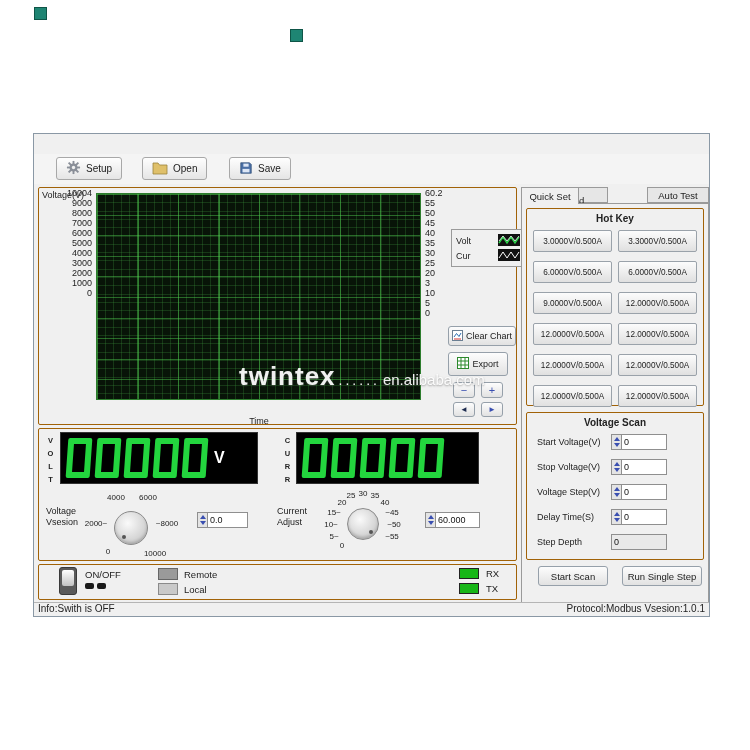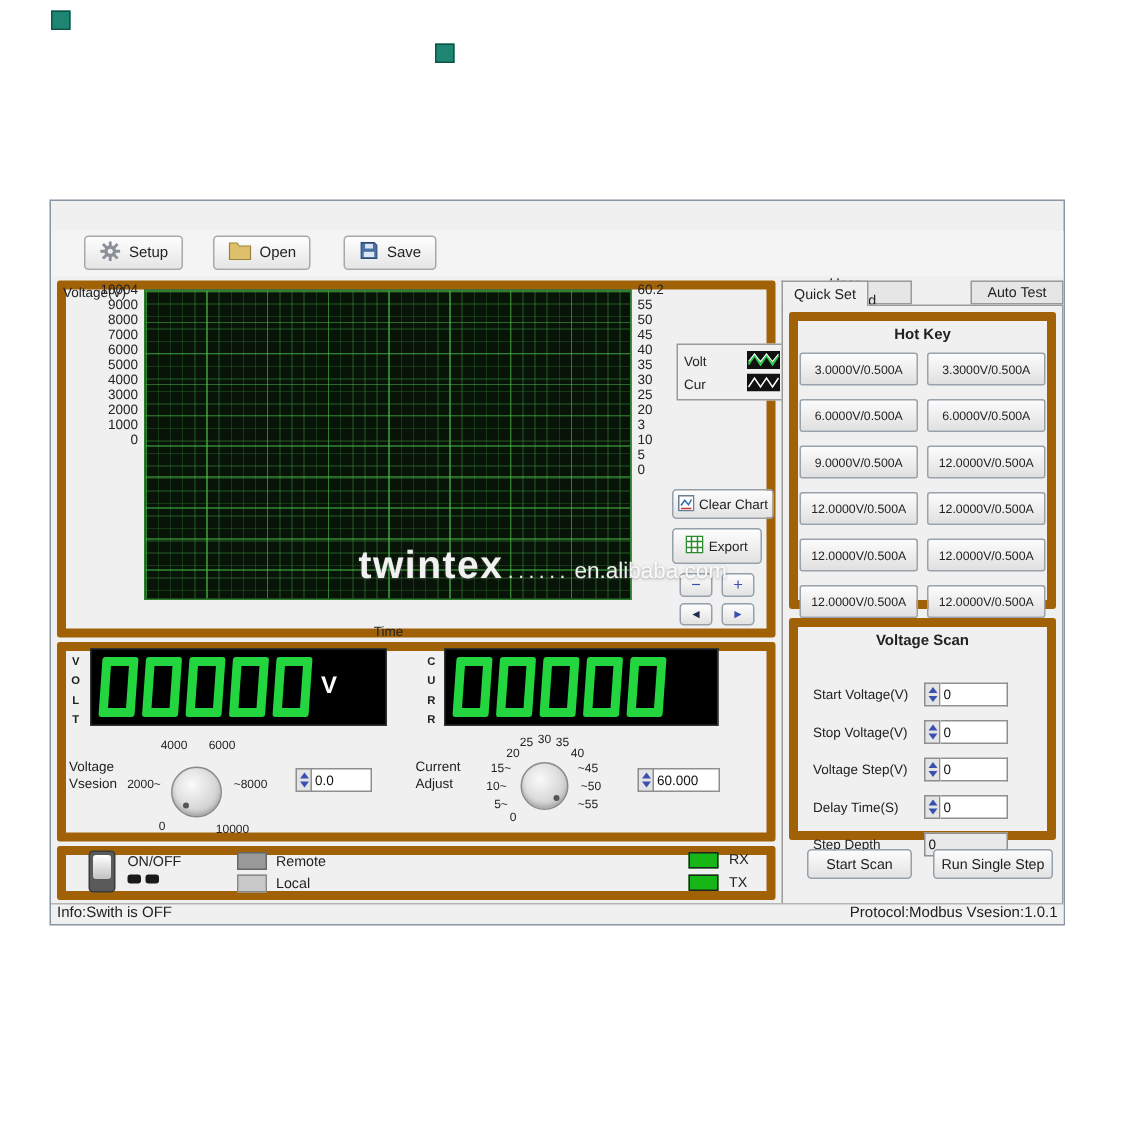--- a/index.html
+++ b/index.html
@@ -17,21 +17,21 @@
   .title{font-size:11px;margin-left:6px}
   .win-btn{position:absolute;top:0;height:19px;display:flex;align-items:center;justify-content:center;font-size:11px;color:#444;cursor:default}
 
   
   .toolbar{position:absolute;left:0;top:20px;right:0;height:30px;background:#f4f4f4;border-bottom:1px solid #d2d2d2}
   .tb-btn{position:absolute;top:3px;height:23px;display:flex;align-items:center;gap:5px;padding:0 9px;
           background:linear-gradient(#fefefe,#e5e5e5);border:1px solid #a8a8a8;border-radius:3px;font-size:10px;box-sizing:border-box}
 
   
   .content{position:absolute;left:0;top:50px;width:675px;height:418px;background:#f0f0f0}
-  .group{position:absolute;border:6px solid #a16207;border-radius:2px;box-sizing:border-box}
+  .group{position:absolute;border:1px solid #a16207;border-radius:2px;box-sizing:border-box}
 
   
   .plot{position:absolute;left:62px;top:9px;width:325px;height:207px;box-sizing:border-box;
         background-color:#081408;border:1px solid #2e7d2e;
         background-image:
           repeating-linear-gradient(to right, rgba(80,210,80,.45) 0, rgba(80,210,80,.45) 1px, transparent 1px, transparent 40.5px),
           repeating-linear-gradient(to bottom, rgba(80,210,80,.45) 0, rgba(80,210,80,.45) 1px, transparent 1px, transparent 20.6px),
           repeating-linear-gradient(to right, rgba(60,150,60,.28) 0, rgba(60,150,60,.28) 1px, transparent 1px, transparent 8.1px),
           repeating-linear-gradient(to bottom, rgba(60,150,60,.28) 0, rgba(60,150,60,.28) 1px, transparent 1px, transparent 8.3px)}
   .yaxis-title{position:absolute;left:8px;top:6px;width:46px;font-size:9px;word-break:break-all;line-height:1.2}
@@ -325,21 +325,21 @@
           <div class="hk-btn">12.0000V/0.500A</div>
           <div class="hk-btn">12.0000V/0.500A</div>
           <div class="hk-btn">12.0000V/0.500A</div>
           <div class="hk-btn">12.0000V/0.500A</div>
           <div class="hk-btn">12.0000V/0.500A</div>
         </div>
       </div>
 
       <div class="group" style="left:4px;top:208px;width:178px;height:148px">
         <div class="group-title">Voltage Scan</div>
-        <div style="margin-top:19px">
+        <div style="margin-top:3px">
           <div class="vs-row">
             <span class="lbl">Start Voltage(V)</span>
             <div class="valbox">
               <div class="spinner">
                   <div class="spin-up"></div>
                   <div class="spin-dn"></div>
                 </div>
               <input readonly="" style="width: 45px;" value="0">
             </div>
           </div>

